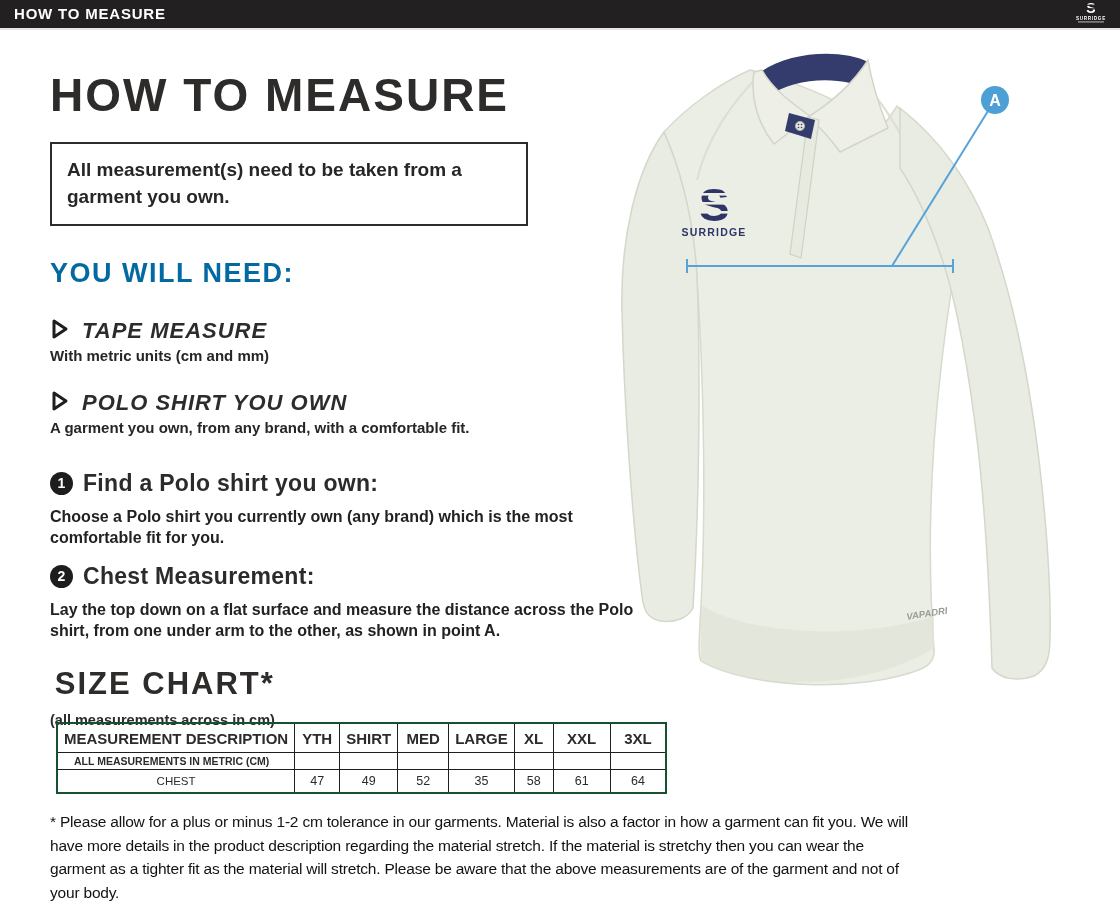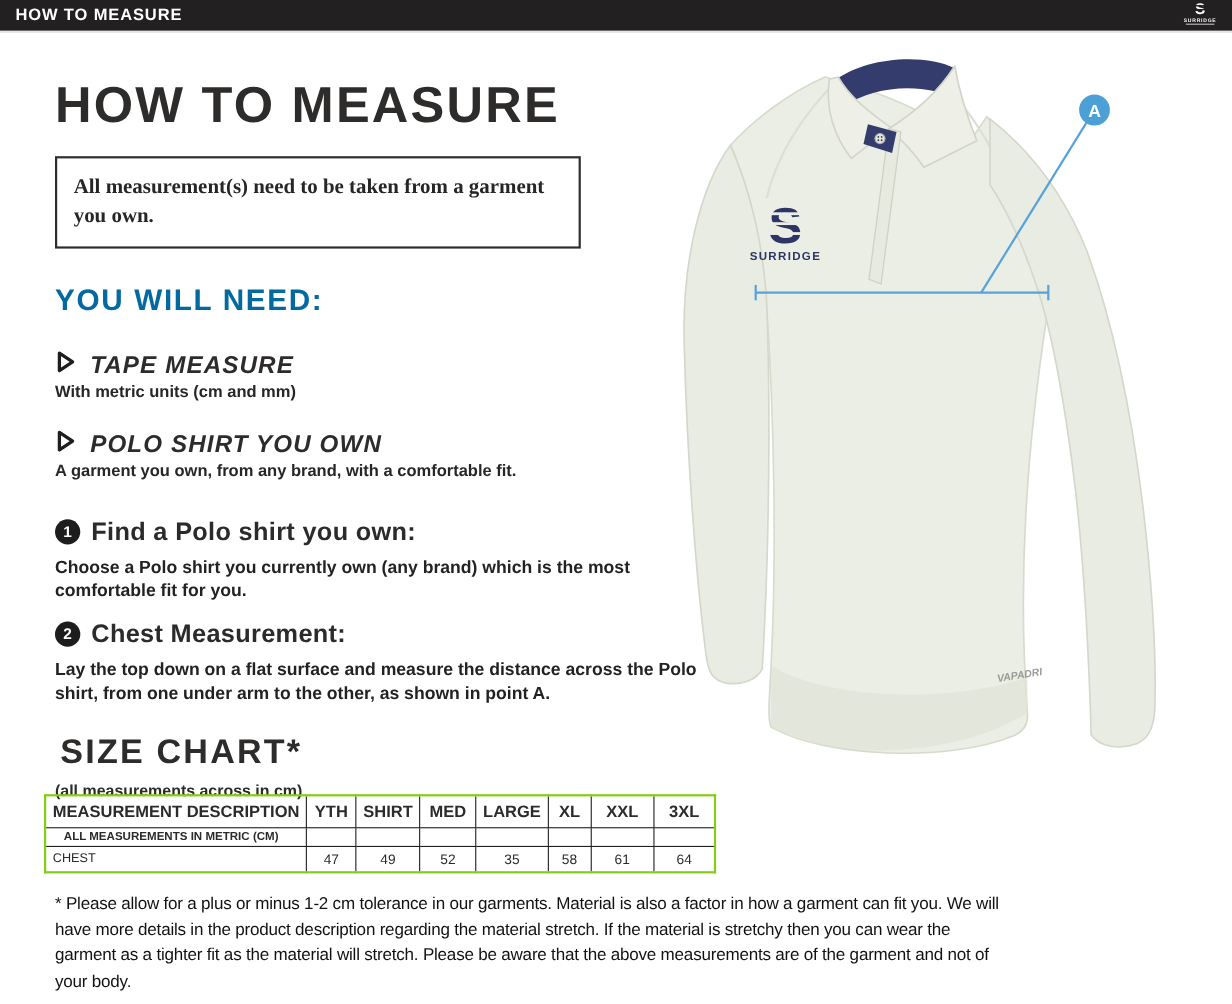--- a/index.html
+++ b/index.html
@@ -11,50 +11,50 @@
   .topbar{position:absolute;left:0;top:0;width:1120px;height:28px;background:#232021;}
   .topbar-title{position:absolute;left:14px;top:0;line-height:28px;color:#ffffff;
     font-size:15px;font-weight:bold;letter-spacing:0.8px;}
   .topbar-logo{position:absolute;right:8px;top:1px;}
   .topbar-shadow{position:absolute;left:0;top:28px;width:1120px;height:2px;background:#e6e6e6;}
 
   
   .h1{position:absolute;left:50px;top:68px;font-size:46px;font-weight:bold;
     letter-spacing:2px;color:#2e2c2b;}
   .note-box{position:absolute;left:50px;top:142px;width:444px;border:2px solid #2d2d2d;
-    padding:13px 15px;font-size:19px;font-weight:bold;line-height:1.42;color:#262626;font-family:Liberation Serif, serif;}
+    padding:13px 15px;font-size:19px;font-weight:bold;line-height:1.42;color:#262626;}
   .h2{position:absolute;left:50px;font-size:27px;font-weight:bold;letter-spacing:1.5px;color:#0369a1;}
   .h2.need{top:258px;}
   .need-item{position:absolute;left:50px;}
   .need-item .row{display:flex;align-items:center;gap:12px;font-style:italic;}
   .need-label{font-size:22px;font-weight:bold;letter-spacing:1px;color:#2e2c2b;}
   .need-desc{font-size:15px;font-weight:bold;color:#262626;margin-top:3px;}
   .need-1{top:318px;} .need-2{top:390px;}
 
   .step{position:absolute;left:50px;}
   .step .head{display:flex;align-items:center;gap:10px;}
   .step-badge{width:23px;height:23px;border-radius:50%;background:#1d1d1d;color:#fff;
     font-size:14px;font-weight:bold;text-align:center;line-height:23px;flex:0 0 23px;}
   .step-title{font-size:23px;font-weight:bold;letter-spacing:0.3px;color:#2b2b2b;}
   .step-desc{margin-top:9px;width:585px;font-size:16px;font-weight:bold;line-height:1.33;color:#222;}
   .step-1{top:470px;} .step-2{top:563px;}
 
   .sizechart-head{position:absolute;left:50px;top:666px;display:flex;align-items:flex-end;gap:10px;flex-direction:column;}
   .sizechart-title{font-size:31px;font-weight:bold;letter-spacing:2px;color:#2e2c2b;}
   .sizechart-note{font-size:14.5px;font-weight:bold;color:#2b2b2b;padding-bottom:4px;}
 
-  table.sizes{position:absolute;left:40px;top:722px;border-collapse:collapse;table-layout:fixed;
-    border:2px solid #84cc16;}
+  table.sizes{position:absolute;left:56px;top:722px;border-collapse:collapse;table-layout:fixed;
+    border:2px solid #14532d;}
   table.sizes td,table.sizes th{border:1px solid #1f1f1f;padding:0 6px;white-space:nowrap;
     overflow:hidden;}
   table.sizes th{font-size:15px;font-weight:bold;height:28px;text-align:center;}
   table.sizes th.desc{text-align:left;}
   tr.metric td{font-size:10.5px;font-weight:bold;height:16px;padding-left:16px;}
   tr.values td{font-size:12.5px;height:22px;text-align:center;}
-  tr.values td.lbl{text-align:left;font-size:11.5px;margin-top:24px;}
+  tr.values td.lbl{text-align:center;font-size:11.5px;margin-top:24px;}
 
   .footnote{position:absolute;left:50px;top:810px;width:866px;font-size:15.5px;
     line-height:1.52;color:#121212;letter-spacing:-0.2px;}
 
   
   .product{position:absolute;left:600px;top:40px;width:520px;height:660px;}
 </style>
 </head>
 <body>
 

